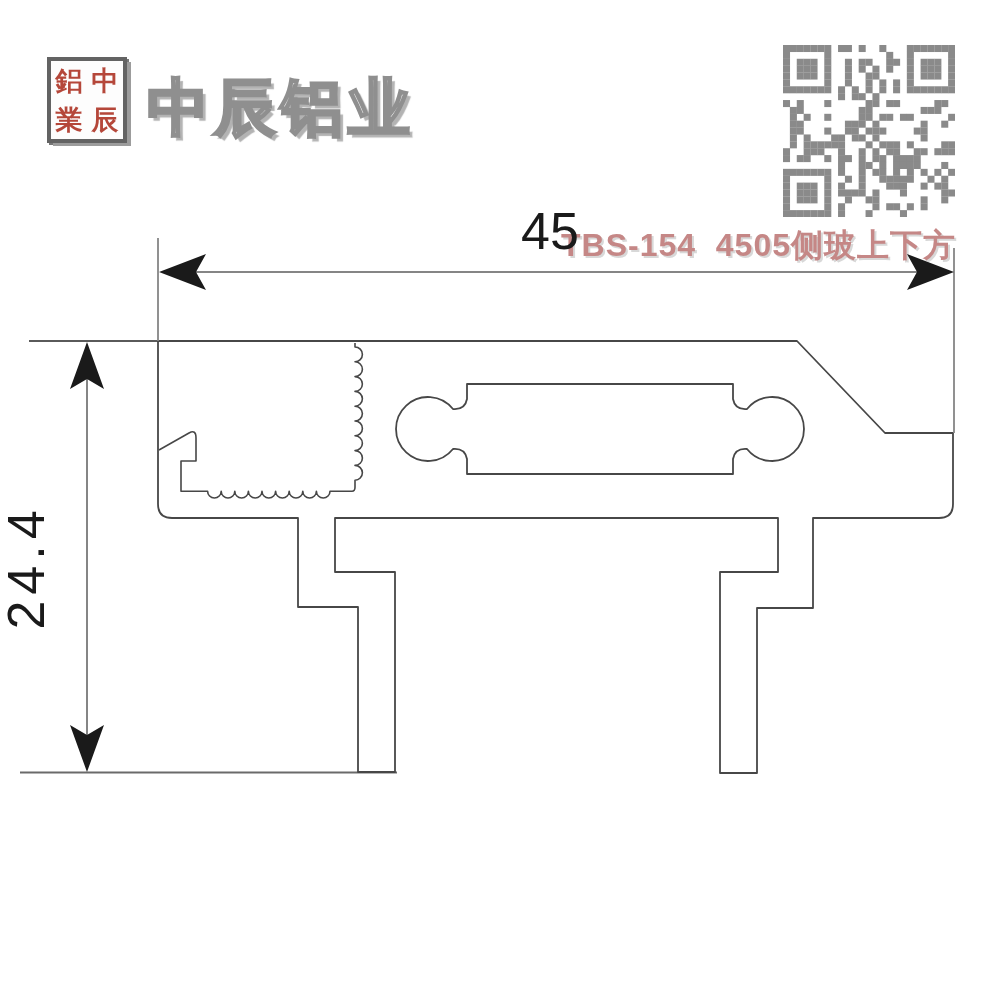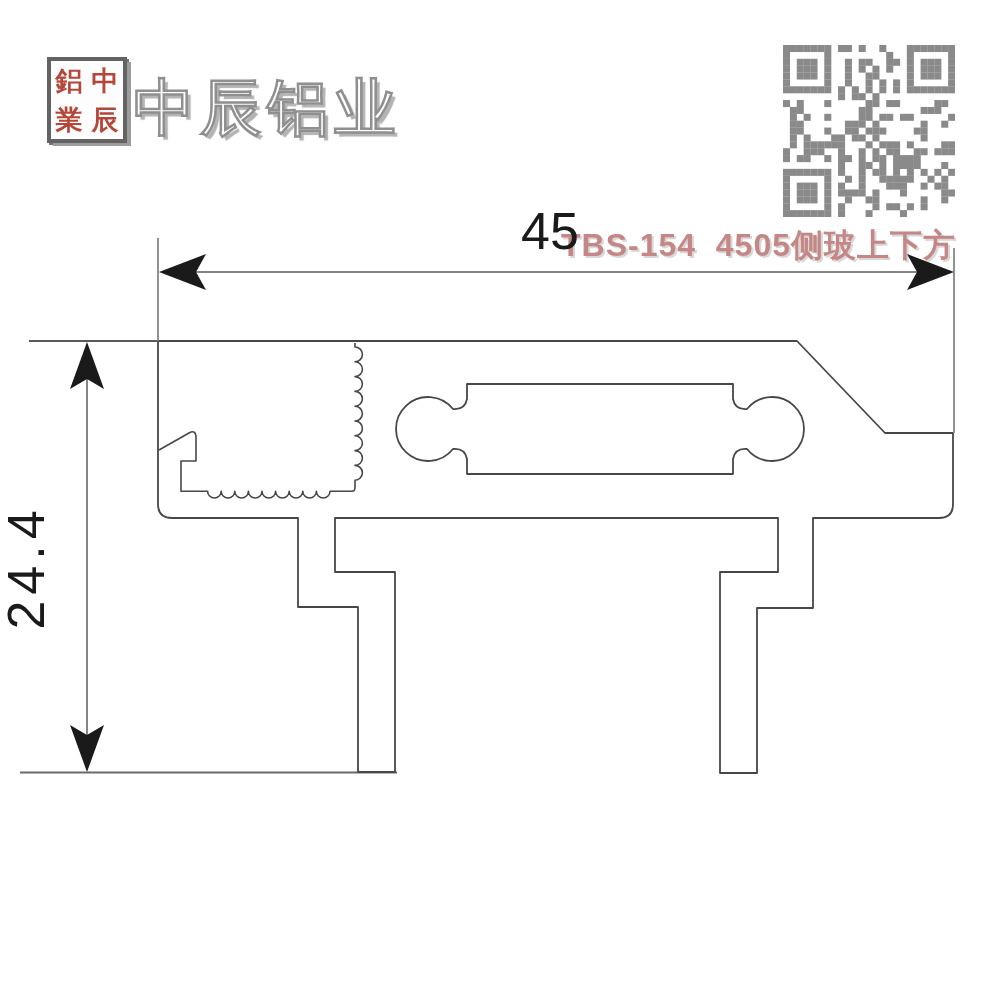--- a/index.html
+++ b/index.html
@@ -5,21 +5,21 @@
   html,body{margin:0;padding:0;background:#fff;}
   #stage{position:relative;width:1000px;height:1000px;background:#ffffff;overflow:hidden;
          font-family:"Liberation Sans",sans-serif;}
   
   #seal{position:absolute;left:47px;top:57px;width:72px;height:78px;background:#fdfdfd;
         border:4px solid #636363;box-shadow:5px 4px 0 -1px #9c9c9c, 2px 2px 0 #777;
         display:grid;grid-template-columns:1fr 1fr;grid-template-rows:1fr 1fr;
         align-items:center;justify-items:center;}
   #seal span{font-family:"DejaVu Serif","Liberation Serif",serif;font-weight:bold;
         font-size:27px;line-height:1;color:#b5473a;}
-  #logo-title{position:absolute;left:133px;top:66px;font-size:62px;font-weight:normal;
+  #logo-title{position:absolute;left:147px;top:66px;font-size:62px;font-weight:bold;
         letter-spacing:5px;color:#ffffff;-webkit-text-stroke:2.5px #8f8f8f;
         text-shadow:4px 4px 1px #b3b3b3;white-space:nowrap;}
   
   #drawing-title{position:absolute;right:44px;top:224px;font-size:32px;font-weight:bold;
         letter-spacing:1px;color:#c58786;text-shadow:2px 2px 0 #d8d8d8;
         white-space:pre;}
   
   #qr{position:absolute;left:783px;top:45px;}
   svg{display:block;}
   #draw-svg{position:absolute;left:0;top:0;}

